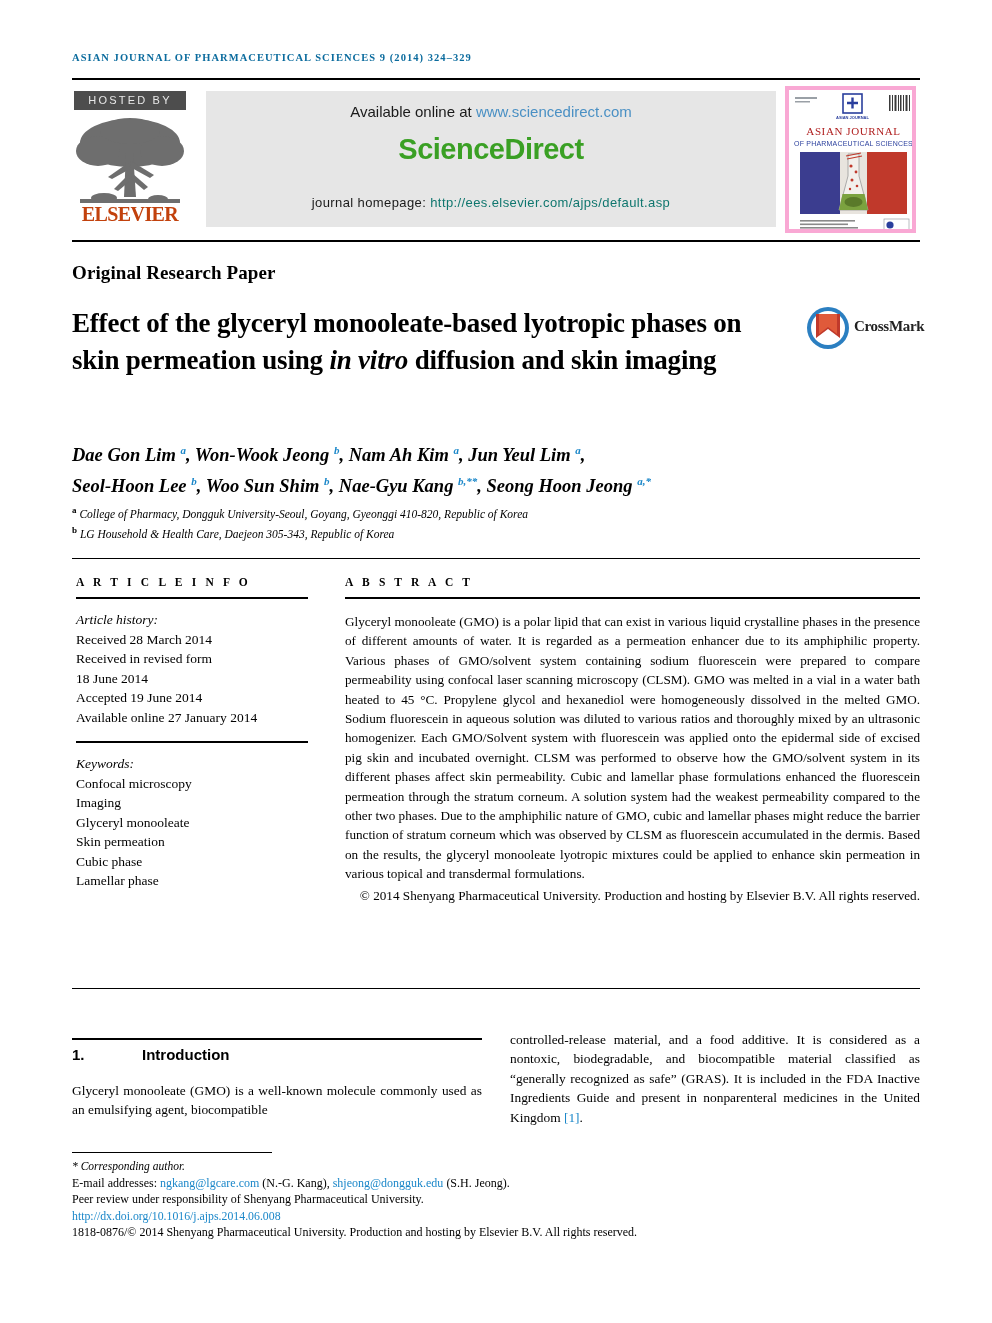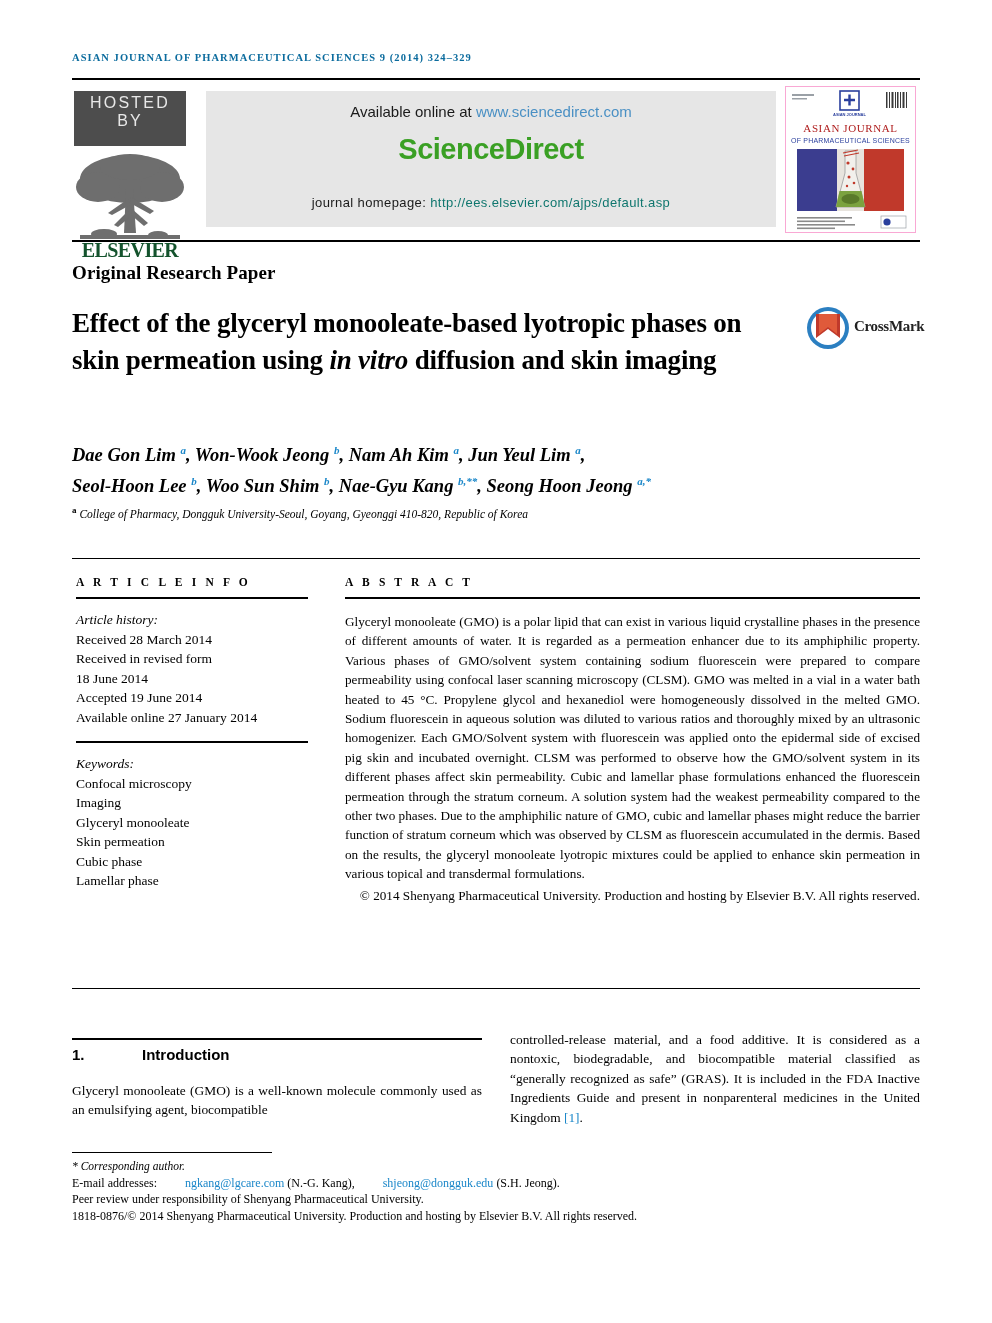--- a/index.html
+++ b/index.html
@@ -53,38 +53,38 @@
   .hosted-block {
     position: absolute;
     left: 0; top: 5px;
     width: 116px;
     text-align: center;
   }
   .hosted-by {
     background: #4d4d4d;
     color: #e8e8e8;
     font-family: "Liberation Sans", sans-serif;
-    font-size: 16px;
+    font-size: 11px;
     letter-spacing: 2.2px;
-    padding: 3px 0 16px 0;
+    padding: 3px 0 4px 0;
     width: 112px;
     margin: 0 auto;
     text-align: center;
   }
   .tree-wrap {
     margin-top: 5px;
     width: 112px;
     height: 90px;
     margin-left: auto; margin-right: auto;
   }
   .elsevier-word {
     font-family: "Liberation Serif", serif;
     font-size: 20px;
     font-weight: bold;
-    color: #14532d;
+    color: #c2410c;
     letter-spacing: -0.6px;
     margin-top: -2px;
   }
 
   .sd-box {
     position: absolute;
     left: 134px; top: 5px;
     width: 570px;
     height: 136px;
     background: #e6e6e6;
@@ -123,21 +123,21 @@
     letter-spacing: 0.4px;
     color: #1a1a1a;
   }
   .sd-home a { color: #0f766e; text-decoration: none; }
 
   .cover {
     position: absolute;
     left: 713px; top: 0px;
     width: 131px;
     height: 147px;
-    border: 1px solid #f9a8d4;
+    border: 4px solid #f9a8d4;
     background: #fff;
     box-sizing: border-box;
     overflow: hidden;
   }
   .rule-mast {
     position: absolute;
     left: 72px; top: 240px;
     width: 848px;
     height: 2px;
     background: #000;
@@ -336,21 +336,21 @@
   .footnotes {
     position: absolute;
     left: 72px; top: 1158px;
     width: 848px;
     font-size: 12px;
     line-height: 16.6px;
     font-family: "Liberation Serif", serif;
   }
   .fn-ital { font-style: italic; font-size: 11.5px; }
   .fn-ital2 { font-style: italic; font-size: 11px; padding-left: 7px; }
-  .lnk { color: #1b87c9; margin-left: 25px; }
+  .lnk { color: #1b87c9; }
   .doi-line { color: #1b87c9; font-size: 11.8px; }
   .issn-line { font-size: 12px; }
 </style>
 </head>
 <body>
 
 <div class="page">
 
   <div class="runhead">ASIAN JOURNAL OF PHARMACEUTICAL SCIENCES 9 (2014) 324–329</div>
   <div class="rule-top"></div>
@@ -462,20 +462,21 @@
     <span>Nam Ah Kim</span> <sup>a</sup>,
     <span>Jun Yeul Lim</span> <sup>a</sup>,<br>
     <span>Seol-Hoon Lee</span> <sup>b</sup>,
     <span>Woo Sun Shim</span> <sup>b</sup>,
     <span>Nae-Gyu Kang</span> <sup>b,**</sup>,
     <span>Seong Hoon Jeong</span> <sup>a,*</sup>
   </div>
 
   <div class="affil">
     <div><sup>a</sup> <span>College of Pharmacy, Dongguk University-Seoul, Goyang, Gyeonggi 410-820, Republic of Korea</span></div>
+    <div><sup>b</sup> <span>LG Household &amp; Health Care, Daejeon 305-343, Republic of Korea</span></div>
   </div>
 
   <div class="rule-info"></div>
 
   <div class="col-info">
     <div class="sec-head">A R T I C L E  I N F O</div>
     <div class="hr-thin"></div>
     <div class="info-body">
       <div class="it">Article history:</div>
       <div>Received 28 March 2014</div>
@@ -511,16 +512,17 @@
 
   <div class="body-left">Glyceryl monooleate (GMO) is a well-known molecule commonly used as an emulsifying agent, biocompatible</div>
 
   <div class="body-right"><span>controlled-release material, and a food additive. It is considered as a nontoxic, biodegradable, and biocompatible material classified as “generally recognized as safe” (GRAS). It is included in the FDA Inactive Ingredients Guide and present in nonparenteral medicines in the United Kingdom </span><span class="ref-link">[1]</span><span>.</span></div>
 
   <div class="fn-rule"></div>
   <div class="footnotes">
     <div class="fn-ital">* Corresponding author.</div>
     <div><span>E-mail addresses: </span><span class="lnk">ngkang@lgcare.com</span><span> (N.-G. Kang), </span><span class="lnk">shjeong@dongguk.edu</span><span> (S.H. Jeong).</span></div>
     <div>Peer review under responsibility of Shenyang Pharmaceutical University.</div>
+    <div class="doi-line">http://dx.doi.org/10.1016/j.ajps.2014.06.008</div>
     <div class="issn-line">1818-0876/© 2014 Shenyang Pharmaceutical University. Production and hosting by Elsevier B.V. All rights reserved.</div>
   </div>
 
 </div>
 
 </body></html>

